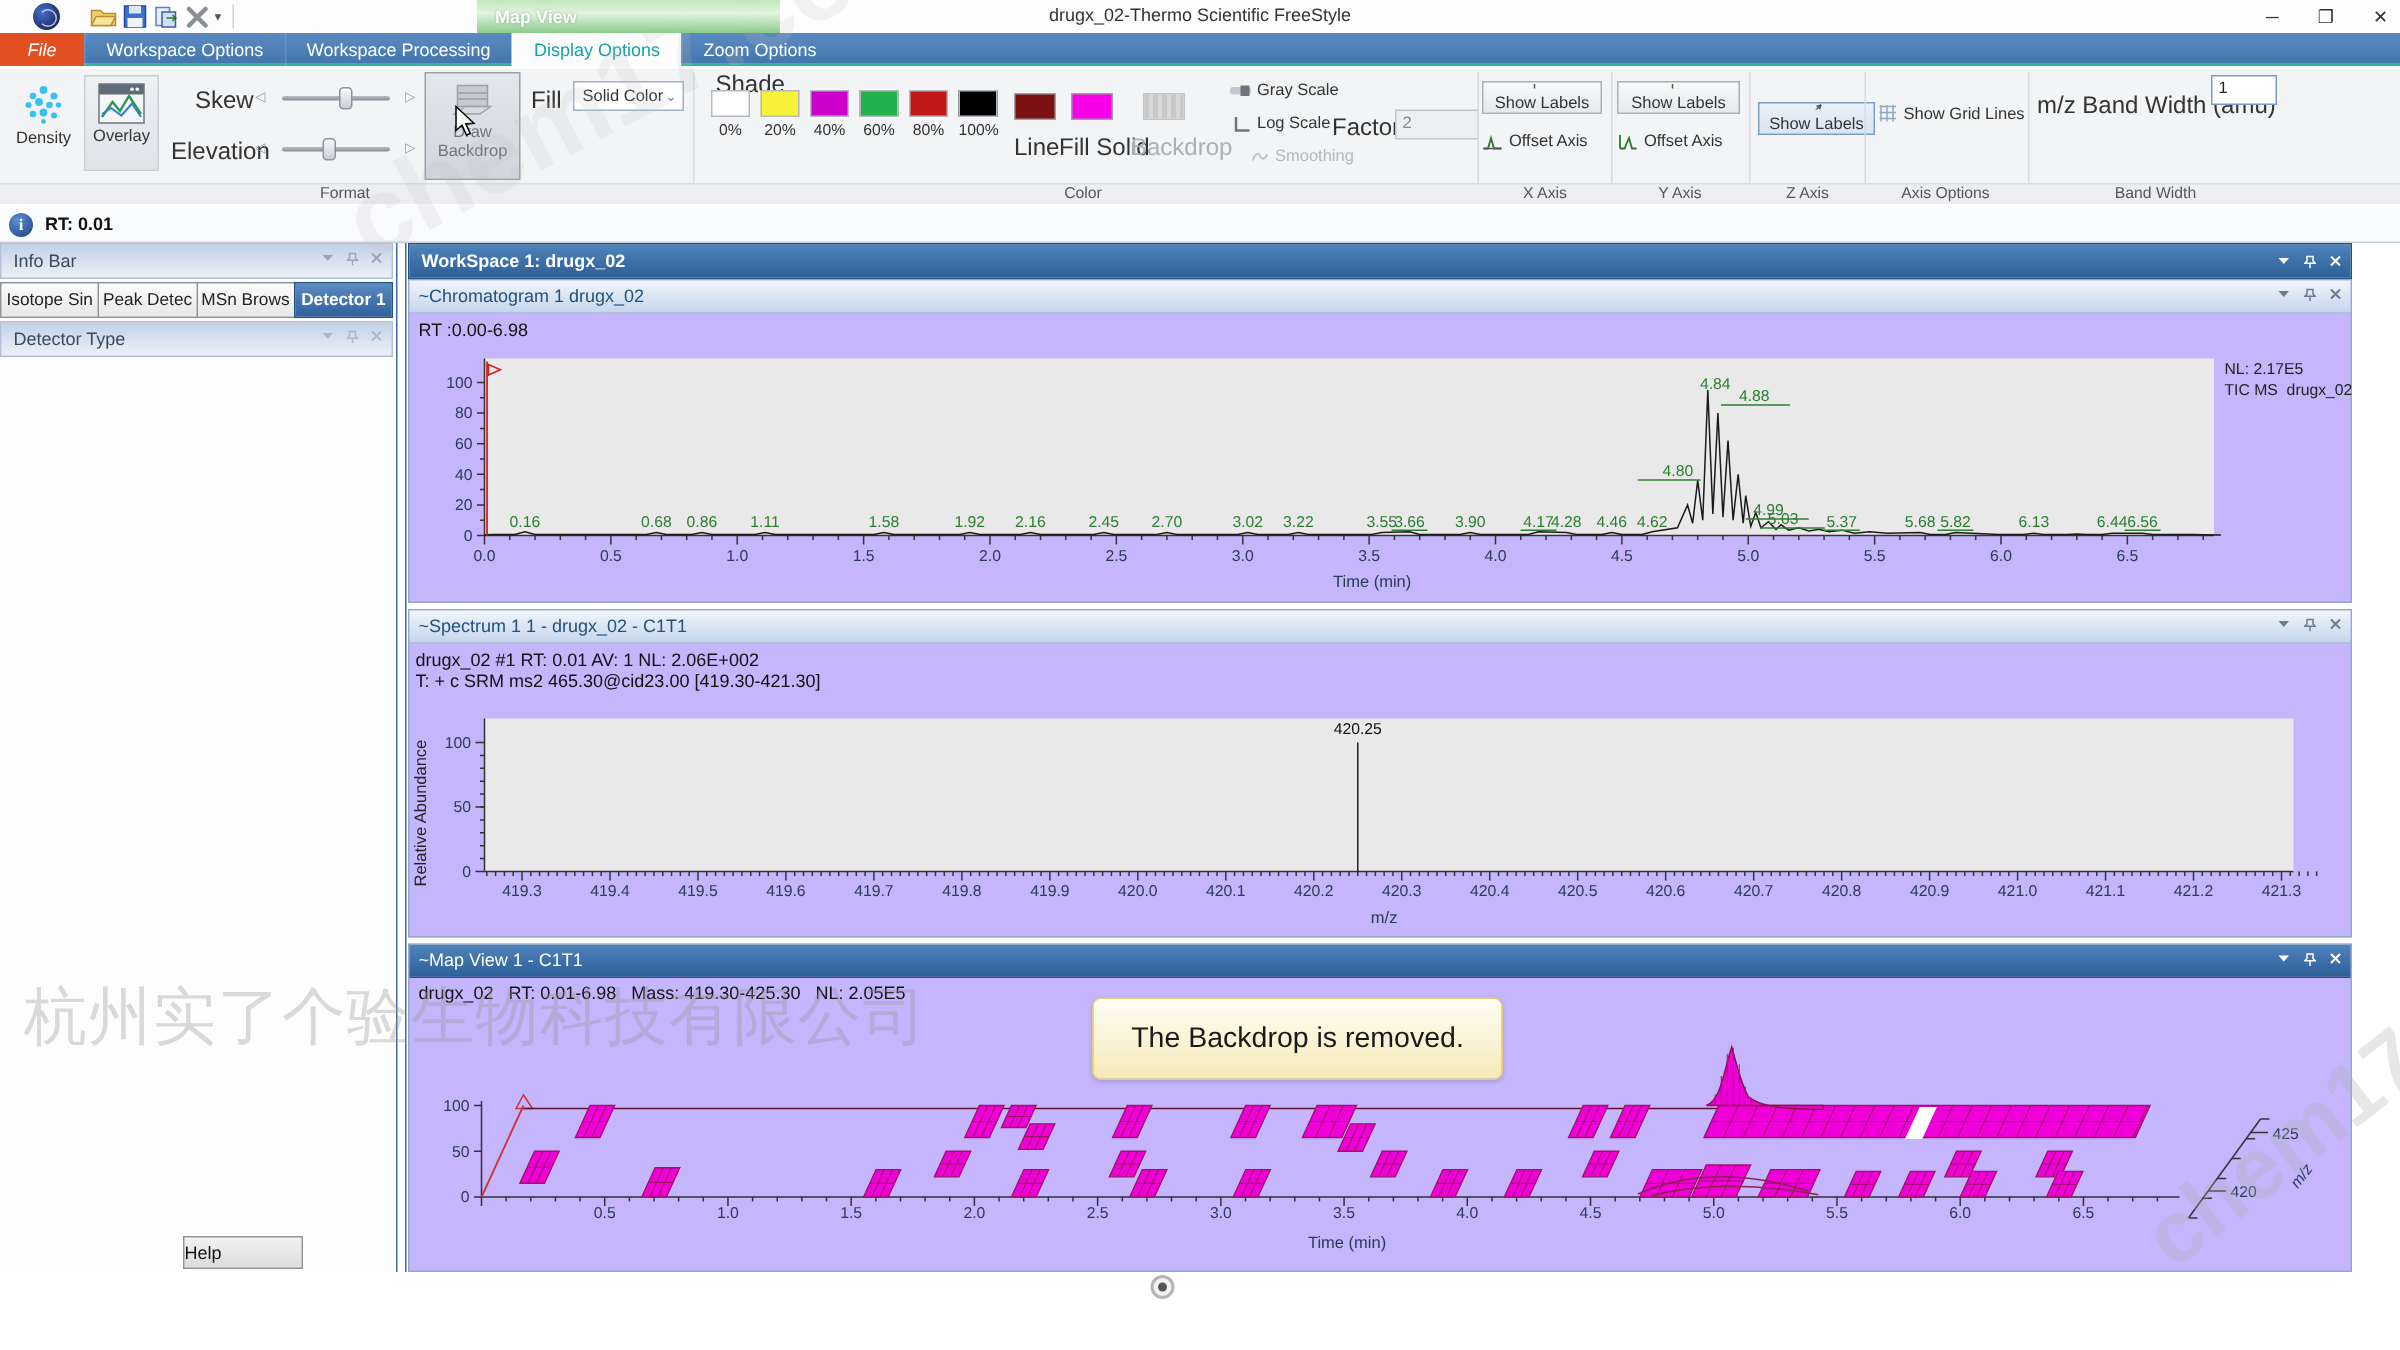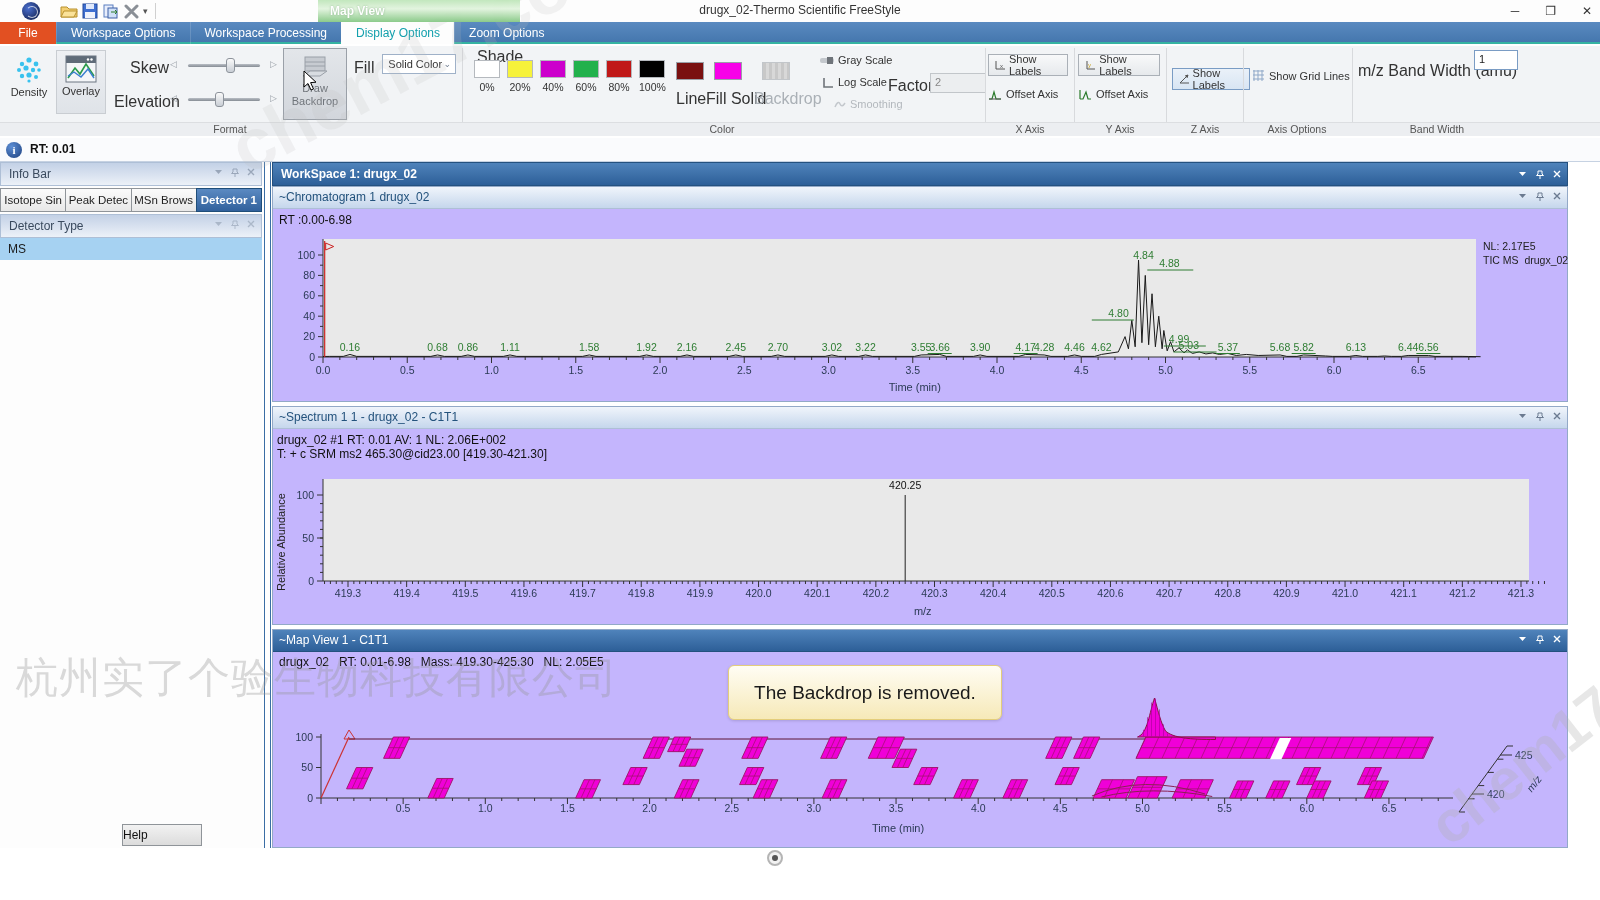--- a/index.html
+++ b/index.html
@@ -23,21 +23,21 @@
   .float-label { position:absolute; left:318px; top:0; width:202px; height:22px; z-index:30;
     background:linear-gradient(180deg,#bfe6ba 0%,#e2f4de 40%,#86c885 100%);
     color:#fff; font-size:12px; font-weight:bold; line-height:22px; padding-left:12px;
     text-shadow:0 0 2px rgba(120,170,120,.9); opacity:.95; }
 
   
   .tabbar { position:absolute; left:0; top:22px; width:1600px; height:22px;
     background:linear-gradient(180deg,#5a8ac0,#4577ae); border-bottom:2px solid #35b3a2; }
   #ribbon-tabs { display:flex; height:22px; }
   .rtab { height:22px; line-height:22px; padding:0 14px; font-size:12px; color:#fff; cursor:default; }
-  .rtab.file { background:#e25022; min-width:56px; text-align:center; }
+  .rtab.file { background:#e25022; min-width:56px; text-align:center;font-style:italic; }
   .rtab.active { background:#fdfdfd; color:#13a0ad; }
   .rtab + .rtab { border-left:1px solid rgba(255,255,255,.15); }
 
   
   .ribbon { position:absolute; left:0; top:46px; width:1600px; height:90px; background:#f2f4f6; }
   .ribbon .strip { position:absolute; left:0; top:76px; width:1600px; height:14px;
     background:#eceef1; border-top:1px solid #dcdee1; }
   .grp-label { position:absolute; top:77px; font-size:10.5px; color:#555; transform:translateX(-50%); }
   .vdiv { position:absolute; top:2px; height:88px; width:1px; background:#d8dadd; }
   .rlabel { position:absolute; font-size:16px; color:#333; white-space:nowrap; }
@@ -56,21 +56,21 @@
     color:#333; line-height:18px; padding:0 4px;text-align:center; }
   .swatch-row { position:absolute; left:474px; top:14px; display:flex; gap:7px; }
   .swatch-col { width:26px; text-align:center; }
   .swatch { width:26px; height:18px; border:1px solid #b5b9be; }
   .swatch-lbl { font-size:10.5px; color:#333; margin-top:3px; }
   .color-chip { position:absolute; width:28px; height:18px; border:1px solid #9aa0a8; }
   .flatbtn { position:absolute; display:flex; align-items:center; gap:4px; font-size:11px; color:#333; }
   .flatbtn.dis { color:#b3b8bd; }
   .raisedbtn { position:absolute; height:22px; border:1px solid #aab0b7;
     background:linear-gradient(#f8f9fa,#e6e9ec); display:flex; align-items:center; gap:4px;
-    font-size:11px; color:#333; padding:0 6px; }
+    font-size:11px; color:#333; padding:0 6px;flex-direction:column; }
   .raisedbtn.sel { border:1px solid #7a9cc4; background:linear-gradient(#eaf1f9,#d8e5f3); }
   .rinput { position:absolute; background:#fff; border:1px solid #7a9cc4; font-size:11px; color:#222;
     padding:2px 4px; }
   .rinput.dis { background:#eceef0; border-color:#c2c6ca; color:#888; }
 
   
   .statusrow { position:absolute; left:0; top:138px; width:1600px; height:24px; background:#fafbfd;
     border-bottom:1px solid #c6d2e2; }
   .info-ic { position:absolute; left:6px; top:4px; width:16px; height:16px; border-radius:50%;
     background:radial-gradient(circle at 35% 30%, #5d8fd6, #1c3f7d); color:#fff; font-size:11px;
@@ -395,21 +395,20 @@
           </svg>
         <svg width="8" height="9">
             <path d="M2 1 H6 V4 L7.5 5.5 H0.5 L2 4 Z M4 5.5 V9" stroke="#8b99ac" fill="none"></path>
           </svg>
         <svg width="8" height="8">
             <path d="M1 1 L7 7 M7 1 L1 7" stroke="#8b99ac" stroke-width="1.4"></path>
           </svg>
       </span>
     </div>
     <div id="detector-items">
-        <div class="side-item sel">MS</div>
       </div>
     <div class="help-btn">Help</div>
   </div>
   <div class="splitter"></div>
 
   <div class="workspace">
     <div class="ws-hdr">
       <span>WorkSpace 1: drugx_02</span>
       <span class="hicons" style="top:7px;">
         <svg width="9" height="8">

